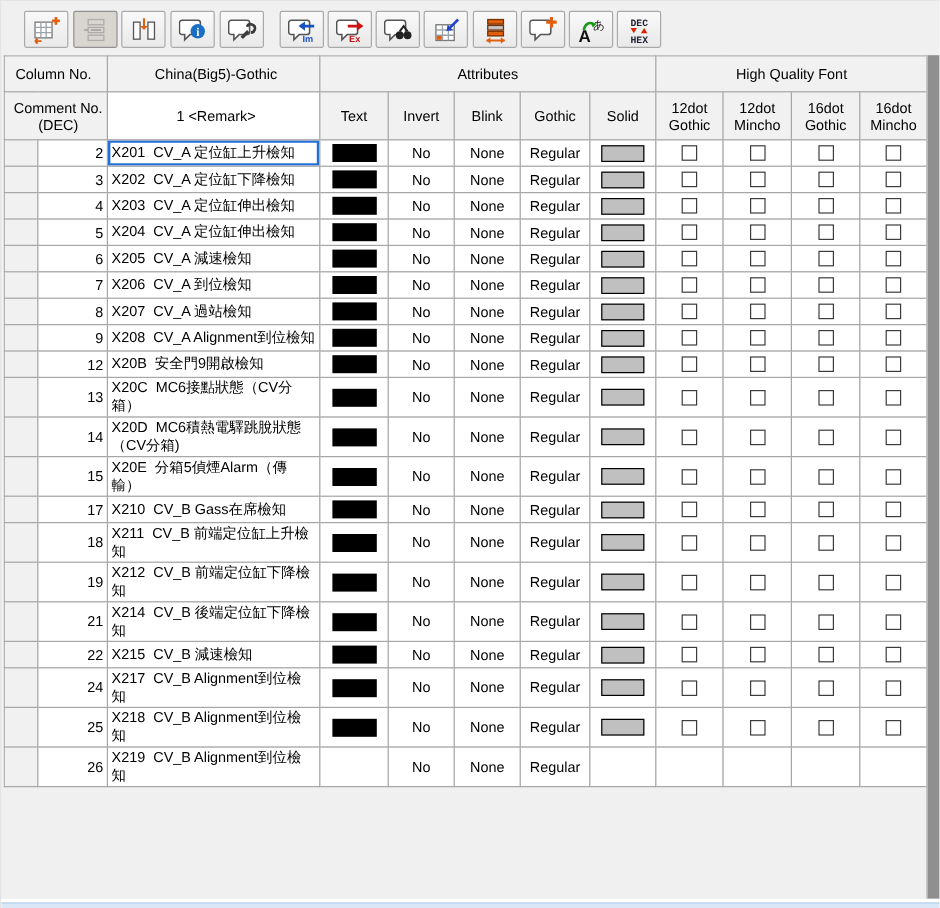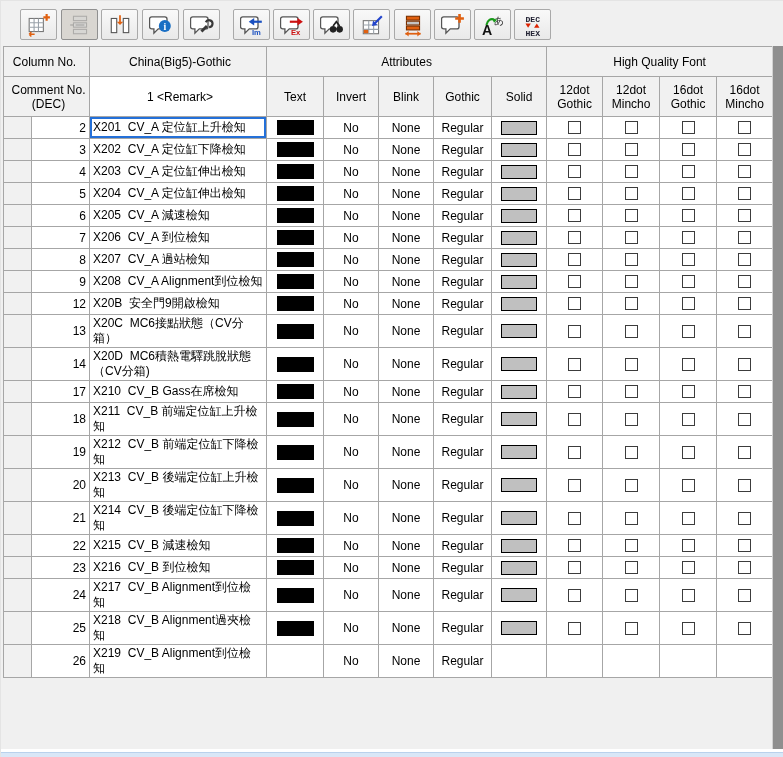--- a/index.html
+++ b/index.html
@@ -505,20 +505,46 @@
             </td>
     <td class="check">
               <div class="checkbox"></div>
             </td>
     <td class="check">
               <div class="checkbox"></div>
             </td>
   </tr>
           <tr>
     <td class="rowsel"></td>
+    <td class="num">15</td>
+    <td class="comment">X20E  分箱5偵煙Alarm（傳輸）</td>
+    <td class="cswatch">
+              <div class="swatch" style="background: rgb(0, 0, 0);"></div>
+            </td>
+    <td class="val">No</td>
+    <td class="val">None</td>
+    <td class="val">Regular</td>
+    <td class="cswatch">
+              <div class="swatch solid" style="background: rgb(192, 192, 192);"></div>
+            </td>
+    <td class="check">
+              <div class="checkbox"></div>
+            </td>
+    <td class="check">
+              <div class="checkbox"></div>
+            </td>
+    <td class="check">
+              <div class="checkbox"></div>
+            </td>
+    <td class="check">
+              <div class="checkbox"></div>
+            </td>
+  </tr>
+          <tr>
+    <td class="rowsel"></td>
     <td class="num">17</td>
     <td class="comment">X210  CV_B Gass在席檢知</td>
     <td class="cswatch">
               <div class="swatch" style="background: rgb(0, 0, 0);"></div>
             </td>
     <td class="val">No</td>
     <td class="val">None</td>
     <td class="val">Regular</td>
     <td class="cswatch">
               <div class="swatch solid" style="background: rgb(192, 192, 192);"></div>
@@ -583,46 +609,20 @@
             </td>
     <td class="check">
               <div class="checkbox"></div>
             </td>
     <td class="check">
               <div class="checkbox"></div>
             </td>
   </tr>
           <tr class="tall">
     <td class="rowsel"></td>
-    <td class="num">20</td>
-    <td class="comment">X213  CV_B 後端定位缸上升檢知</td>
-    <td class="cswatch">
-              <div class="swatch" style="background: rgb(0, 0, 0);"></div>
-            </td>
-    <td class="val">No</td>
-    <td class="val">None</td>
-    <td class="val">Regular</td>
-    <td class="cswatch">
-              <div class="swatch solid" style="background: rgb(192, 192, 192);"></div>
-            </td>
-    <td class="check">
-              <div class="checkbox"></div>
-            </td>
-    <td class="check">
-              <div class="checkbox"></div>
-            </td>
-    <td class="check">
-              <div class="checkbox"></div>
-            </td>
-    <td class="check">
-              <div class="checkbox"></div>
-            </td>
-  </tr>
-          <tr class="tall">
-    <td class="rowsel"></td>
     <td class="num">21</td>
     <td class="comment">X214  CV_B 後端定位缸下降檢知</td>
     <td class="cswatch">
               <div class="swatch" style="background: rgb(0, 0, 0);"></div>
             </td>
     <td class="val">No</td>
     <td class="val">None</td>
     <td class="val">Regular</td>
     <td class="cswatch">
               <div class="swatch solid" style="background: rgb(192, 192, 192);"></div>
@@ -661,46 +661,20 @@
             </td>
     <td class="check">
               <div class="checkbox"></div>
             </td>
     <td class="check">
               <div class="checkbox"></div>
             </td>
   </tr>
           <tr>
     <td class="rowsel"></td>
-    <td class="num">23</td>
-    <td class="comment">X216  CV_B 到位檢知</td>
-    <td class="cswatch">
-              <div class="swatch" style="background: rgb(0, 0, 0);"></div>
-            </td>
-    <td class="val">No</td>
-    <td class="val">None</td>
-    <td class="val">Regular</td>
-    <td class="cswatch">
-              <div class="swatch solid" style="background: rgb(192, 192, 192);"></div>
-            </td>
-    <td class="check">
-              <div class="checkbox"></div>
-            </td>
-    <td class="check">
-              <div class="checkbox"></div>
-            </td>
-    <td class="check">
-              <div class="checkbox"></div>
-            </td>
-    <td class="check">
-              <div class="checkbox"></div>
-            </td>
-  </tr>
-          <tr>
-    <td class="rowsel"></td>
     <td class="num">24</td>
     <td class="comment">X217  CV_B Alignment到位檢知</td>
     <td class="cswatch">
               <div class="swatch" style="background: rgb(0, 0, 0);"></div>
             </td>
     <td class="val">No</td>
     <td class="val">None</td>
     <td class="val">Regular</td>
     <td class="cswatch">
               <div class="swatch solid" style="background: rgb(192, 192, 192);"></div>
@@ -714,21 +688,21 @@
     <td class="check">
               <div class="checkbox"></div>
             </td>
     <td class="check">
               <div class="checkbox"></div>
             </td>
   </tr>
           <tr>
     <td class="rowsel"></td>
     <td class="num">25</td>
-    <td class="comment">X218  CV_B Alignment過夾檢知</td>
+    <td class="comment">X218  CV_B Alignment到位檢知</td>
     <td class="cswatch">
               <div class="swatch" style="background: rgb(0, 0, 0);"></div>
             </td>
     <td class="val">No</td>
     <td class="val">None</td>
     <td class="val">Regular</td>
     <td class="cswatch">
               <div class="swatch solid" style="background: rgb(192, 192, 192);"></div>
             </td>
     <td class="check">

